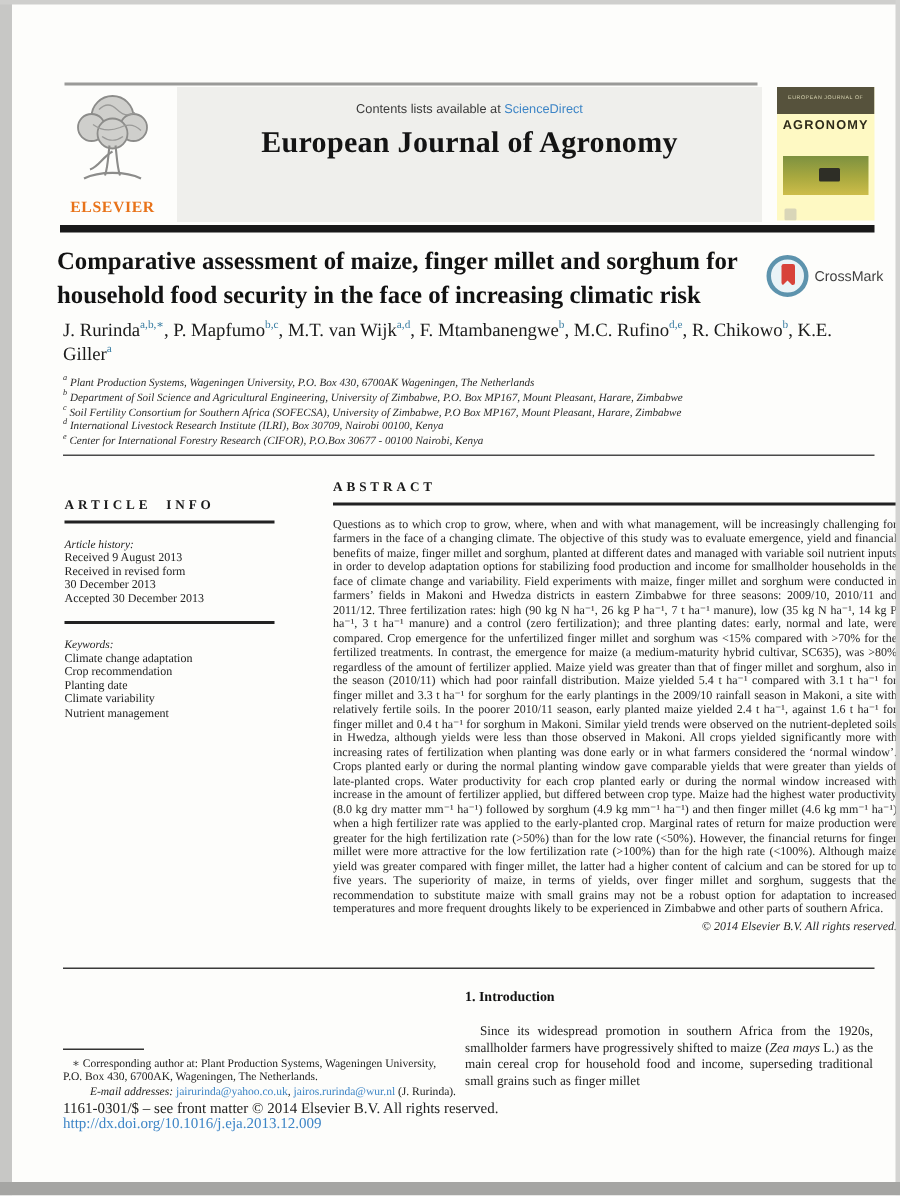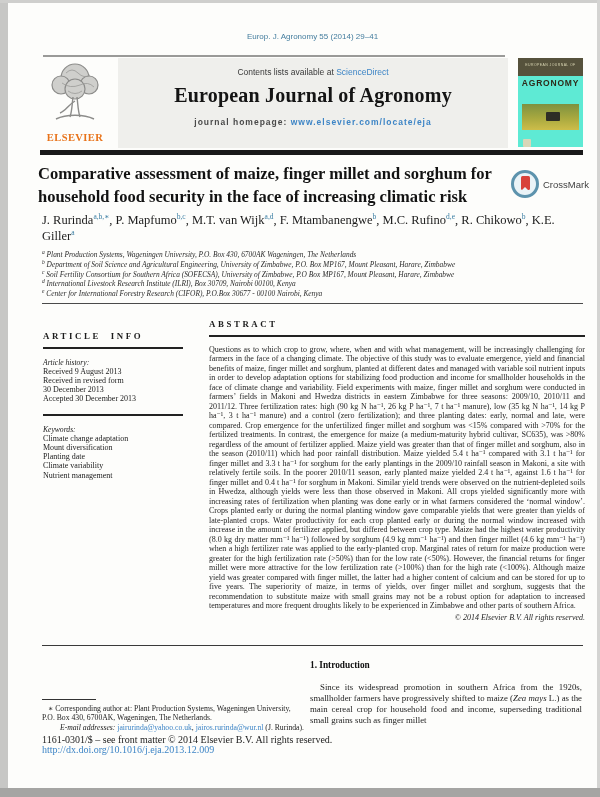--- a/index.html
+++ b/index.html
@@ -16,21 +16,21 @@
   .edge-bottom{left:0;bottom:0;width:600px;height:9px;background:#a5a5a3;}
   
   .citation{top:32px;left:42px;width:541px;text-align:center;font-size:8px;color:#447d9e;}
   .top-rule{top:55px;left:43px;width:462px;height:2px;background:#9a9a98;}
   .elsevier{left:38px;top:61px;width:74px;height:88px;text-align:center;}
   .elsevier-word{font-size:10.5px;font-weight:bold;letter-spacing:.4px;color:#e8731a;margin-top:1px;}
   .banner{left:118px;top:58px;width:390px;height:90px;background:#efefec;text-align:center;}
   .banner .l1{margin-top:9px;font-size:8.5px;color:#3a3a3a;}
   .banner .jname{margin-top:7px;font-size:20px;font-weight:bold;color:#141414;letter-spacing:.2px;}
   .banner .l3{margin-top:10px;font-size:8.5px;font-weight:bold;letter-spacing:1px;color:#4a4a4a;}
-  .cover{left:518px;top:58px;width:65px;height:89px;background:#5eead4;overflow:hidden;
+  .cover{left:518px;top:58px;width:65px;height:89px;background:#fef9c3;overflow:hidden;
          font-family:"Liberation Sans",sans-serif;}
   .cover-top{height:13px;background:#56523c;color:#d8d5b2;font-size:3.5px;letter-spacing:.4px;
              text-align:center;padding-top:5px;}
   .cover-title{text-align:center;font-size:8.5px;font-weight:bold;letter-spacing:.8px;color:#2e2b1a;margin-top:2px;}
   .cover-photo{margin:16px 4px 0 4px;height:26px;background:linear-gradient(180deg,#7d9140 0%,#a9a93f 55%,#cdbd4a 100%);position:relative;}
   .cover-photo .blob{position:absolute;left:24px;top:8px;width:14px;height:9px;background:#2e2e26;border-radius:1px;}
   .cover-foot{margin-top:9px;margin-left:5px;width:8px;height:8px;background:#d9d6b8;border-radius:1px;}
   .black-bar{left:40px;top:150px;width:543px;height:5px;background:#191919;}
   
   .title{left:38px;top:163px;width:500px;font-size:16.5px;line-height:22.5px;font-weight:bold;color:#121212;}
@@ -46,41 +46,40 @@
   .affils{left:42px;top:250px;width:541px;font-size:7.4px;line-height:9.8px;font-style:italic;color:#2b2b2b;}
   .affils sup{font-size:5.5px;color:#2b2b2b;}
   .rule-full-1{left:42px;top:303px;width:541px;height:1px;background:#4a4a4a;}
   
   .col-heading{font-size:8.8px;font-weight:bold;letter-spacing:2.6px;word-spacing:5px;color:#1b1b1b;}
   .heading-rule{margin-top:6px;height:1.5px;background:#222;}
   .info-col{left:43px;top:319px;width:140px;margin-top:12px;}
   .info-label{margin-top:9px;font-style:italic;font-size:7.6px;color:#222;}
   .info-line{font-size:8px;line-height:9.2px;color:#222;}
   .mid-rule{margin-top:11px;width:140px;height:1.5px;background:#222;}
-  .abs-col{left:209px;top:319px;width:376px;}
+  .abs-col{left:222px;top:319px;width:376px;}
   .abstract-text{margin-top:8px;font-size:8px;line-height:9.5px;text-align:justify;color:#1f1f1f;}
   .abstract-copy{margin-top:2px;font-size:8px;text-align:right;color:#1f1f1f;font-style:italic;}
   .rule-full-2{left:42px;top:645px;width:541px;height:1px;background:#3a3a3a;}
   
   .intro-col{left:310px;top:660px;width:272px;}
   .intro-h{font-size:9.3px;font-weight:bold;color:#111;}
   .intro-p{margin-top:12px;font-size:8.8px;line-height:11px;text-align:justify;text-indent:10px;color:#1d1d1d;}
   .fn-col{left:42px;top:699px;width:262px;font-size:7.7px;line-height:9.4px;color:#222;}
   .fn-rule{width:54px;height:1px;background:#333;margin-bottom:4px;}
   .fn-p{text-indent:6px;}
   .fn-email{text-indent:8px;text-align:right;}
   .footer{left:42px;top:735px;width:320px;font-size:10px;line-height:9.6px;color:#222;}
   sup{line-height:0;}
 </style>
 </head>
 <body>
 
 <div class="scan">
 
-  <div class="abs citation sans">Europ. J. Agronomy 55 (2014) 29–41</div>
   <div class="abs top-rule"></div>
 
   <div class="abs elsevier">
     <svg width="58" height="66" viewBox="0 0 58 66">
       <g fill="#cfcfcc" stroke="#8c8c8a" stroke-width="1.2">
         <circle cx="29" cy="17" r="14"></circle>
         <circle cx="15" cy="24" r="9"></circle>
         <circle cx="43" cy="24" r="9"></circle>
         <circle cx="29" cy="28" r="10"></circle>
       </g>
@@ -97,23 +96,20 @@
       </g>
     </svg>
     <div class="elsevier-word">ELSEVIER</div>
   </div>
 
   <div class="abs banner">
     <div class="l1 sans">
       <span>Contents lists available at </span><span class="link">ScienceDirect</span>
     </div>
     <div class="jname">European Journal of Agronomy</div>
-    <div class="l3 sans">
-      <span>journal homepage: </span><span class="link">www.elsevier.com/locate/eja</span>
-    </div>
   </div>
 
   <div class="abs cover">
     <div class="cover-top">EUROPEAN JOURNAL OF</div>
     <div class="cover-title">AGRONOMY</div>
     <div class="cover-photo">
         <span class="blob"></span>
       </div>
     <div class="cover-foot"></div>
   </div>
@@ -147,21 +143,21 @@
     <div class="col-heading">ARTICLE INFO</div>
     <div class="heading-rule"></div>
     <div class="info-label">Article history:</div>
     <div class="info-line">Received 9 August 2013</div>
     <div class="info-line">Received in revised form</div>
     <div class="info-line">30 December 2013</div>
     <div class="info-line">Accepted 30 December 2013</div>
     <div class="mid-rule"></div>
     <div class="info-label">Keywords:</div>
     <div class="info-line">Climate change adaptation</div>
-    <div class="info-line">Mount diversification</div>
+    <div class="info-line">Crop recommendation</div>
     <div class="info-line">Planting date</div>
     <div class="info-line">Climate variability</div>
     <div class="info-line">Nutrient management</div>
   </div>
 
   <div class="abs abs-col">
     <div class="col-heading">ABSTRACT</div>
     <div class="heading-rule"></div>
     <div class="abstract-text">Questions as to which crop to grow, where, when and with what management, will be increasingly challenging for farmers in the face of a changing climate. The objective of this study was to evaluate emergence, yield and financial benefits of maize, finger millet and sorghum, planted at different dates and managed with variable soil nutrient inputs in order to develop adaptation options for stabilizing food production and income for smallholder households in the face of climate change and variability. Field experiments with maize, finger millet and sorghum were conducted in farmers’ fields in Makoni and Hwedza districts in eastern Zimbabwe for three seasons: 2009/10, 2010/11 and 2011/12. Three fertilization rates: high (90 kg N ha⁻¹, 26 kg P ha⁻¹, 7 t ha⁻¹ manure), low (35 kg N ha⁻¹, 14 kg P ha⁻¹, 3 t ha⁻¹ manure) and a control (zero fertilization); and three planting dates: early, normal and late, were compared. Crop emergence for the unfertilized finger millet and sorghum was &lt;15% compared with &gt;70% for the fertilized treatments. In contrast, the emergence for maize (a medium-maturity hybrid cultivar, SC635), was &gt;80% regardless of the amount of fertilizer applied. Maize yield was greater than that of finger millet and sorghum, also in the season (2010/11) which had poor rainfall distribution. Maize yielded 5.4 t ha⁻¹ compared with 3.1 t ha⁻¹ for finger millet and 3.3 t ha⁻¹ for sorghum for the early plantings in the 2009/10 rainfall season in Makoni, a site with relatively fertile soils. In the poorer 2010/11 season, early planted maize yielded 2.4 t ha⁻¹, against 1.6 t ha⁻¹ for finger millet and 0.4 t ha⁻¹ for sorghum in Makoni. Similar yield trends were observed on the nutrient-depleted soils in Hwedza, although yields were less than those observed in Makoni. All crops yielded significantly more with increasing rates of fertilization when planting was done early or in what farmers considered the ‘normal window’. Crops planted early or during the normal planting window gave comparable yields that were greater than yields of late-planted crops. Water productivity for each crop planted early or during the normal window increased with increase in the amount of fertilizer applied, but differed between crop type. Maize had the highest water productivity (8.0 kg dry matter mm⁻¹ ha⁻¹) followed by sorghum (4.9 kg mm⁻¹ ha⁻¹) and then finger millet (4.6 kg mm⁻¹ ha⁻¹) when a high fertilizer rate was applied to the early-planted crop. Marginal rates of return for maize production were greater for the high fertilization rate (&gt;50%) than for the low rate (&lt;50%). However, the financial returns for finger millet were more attractive for the low fertilization rate (&gt;100%) than for the high rate (&lt;100%). Although maize yield was greater compared with finger millet, the latter had a higher content of calcium and can be stored for up to five years. The superiority of maize, in terms of yields, over finger millet and sorghum, suggests that the recommendation to substitute maize with small grains may not be a robust option for adaptation to increased temperatures and more frequent droughts likely to be experienced in Zimbabwe and other parts of southern Africa.</div>
     <div class="abstract-copy">© 2014 Elsevier B.V. All rights reserved.</div>

